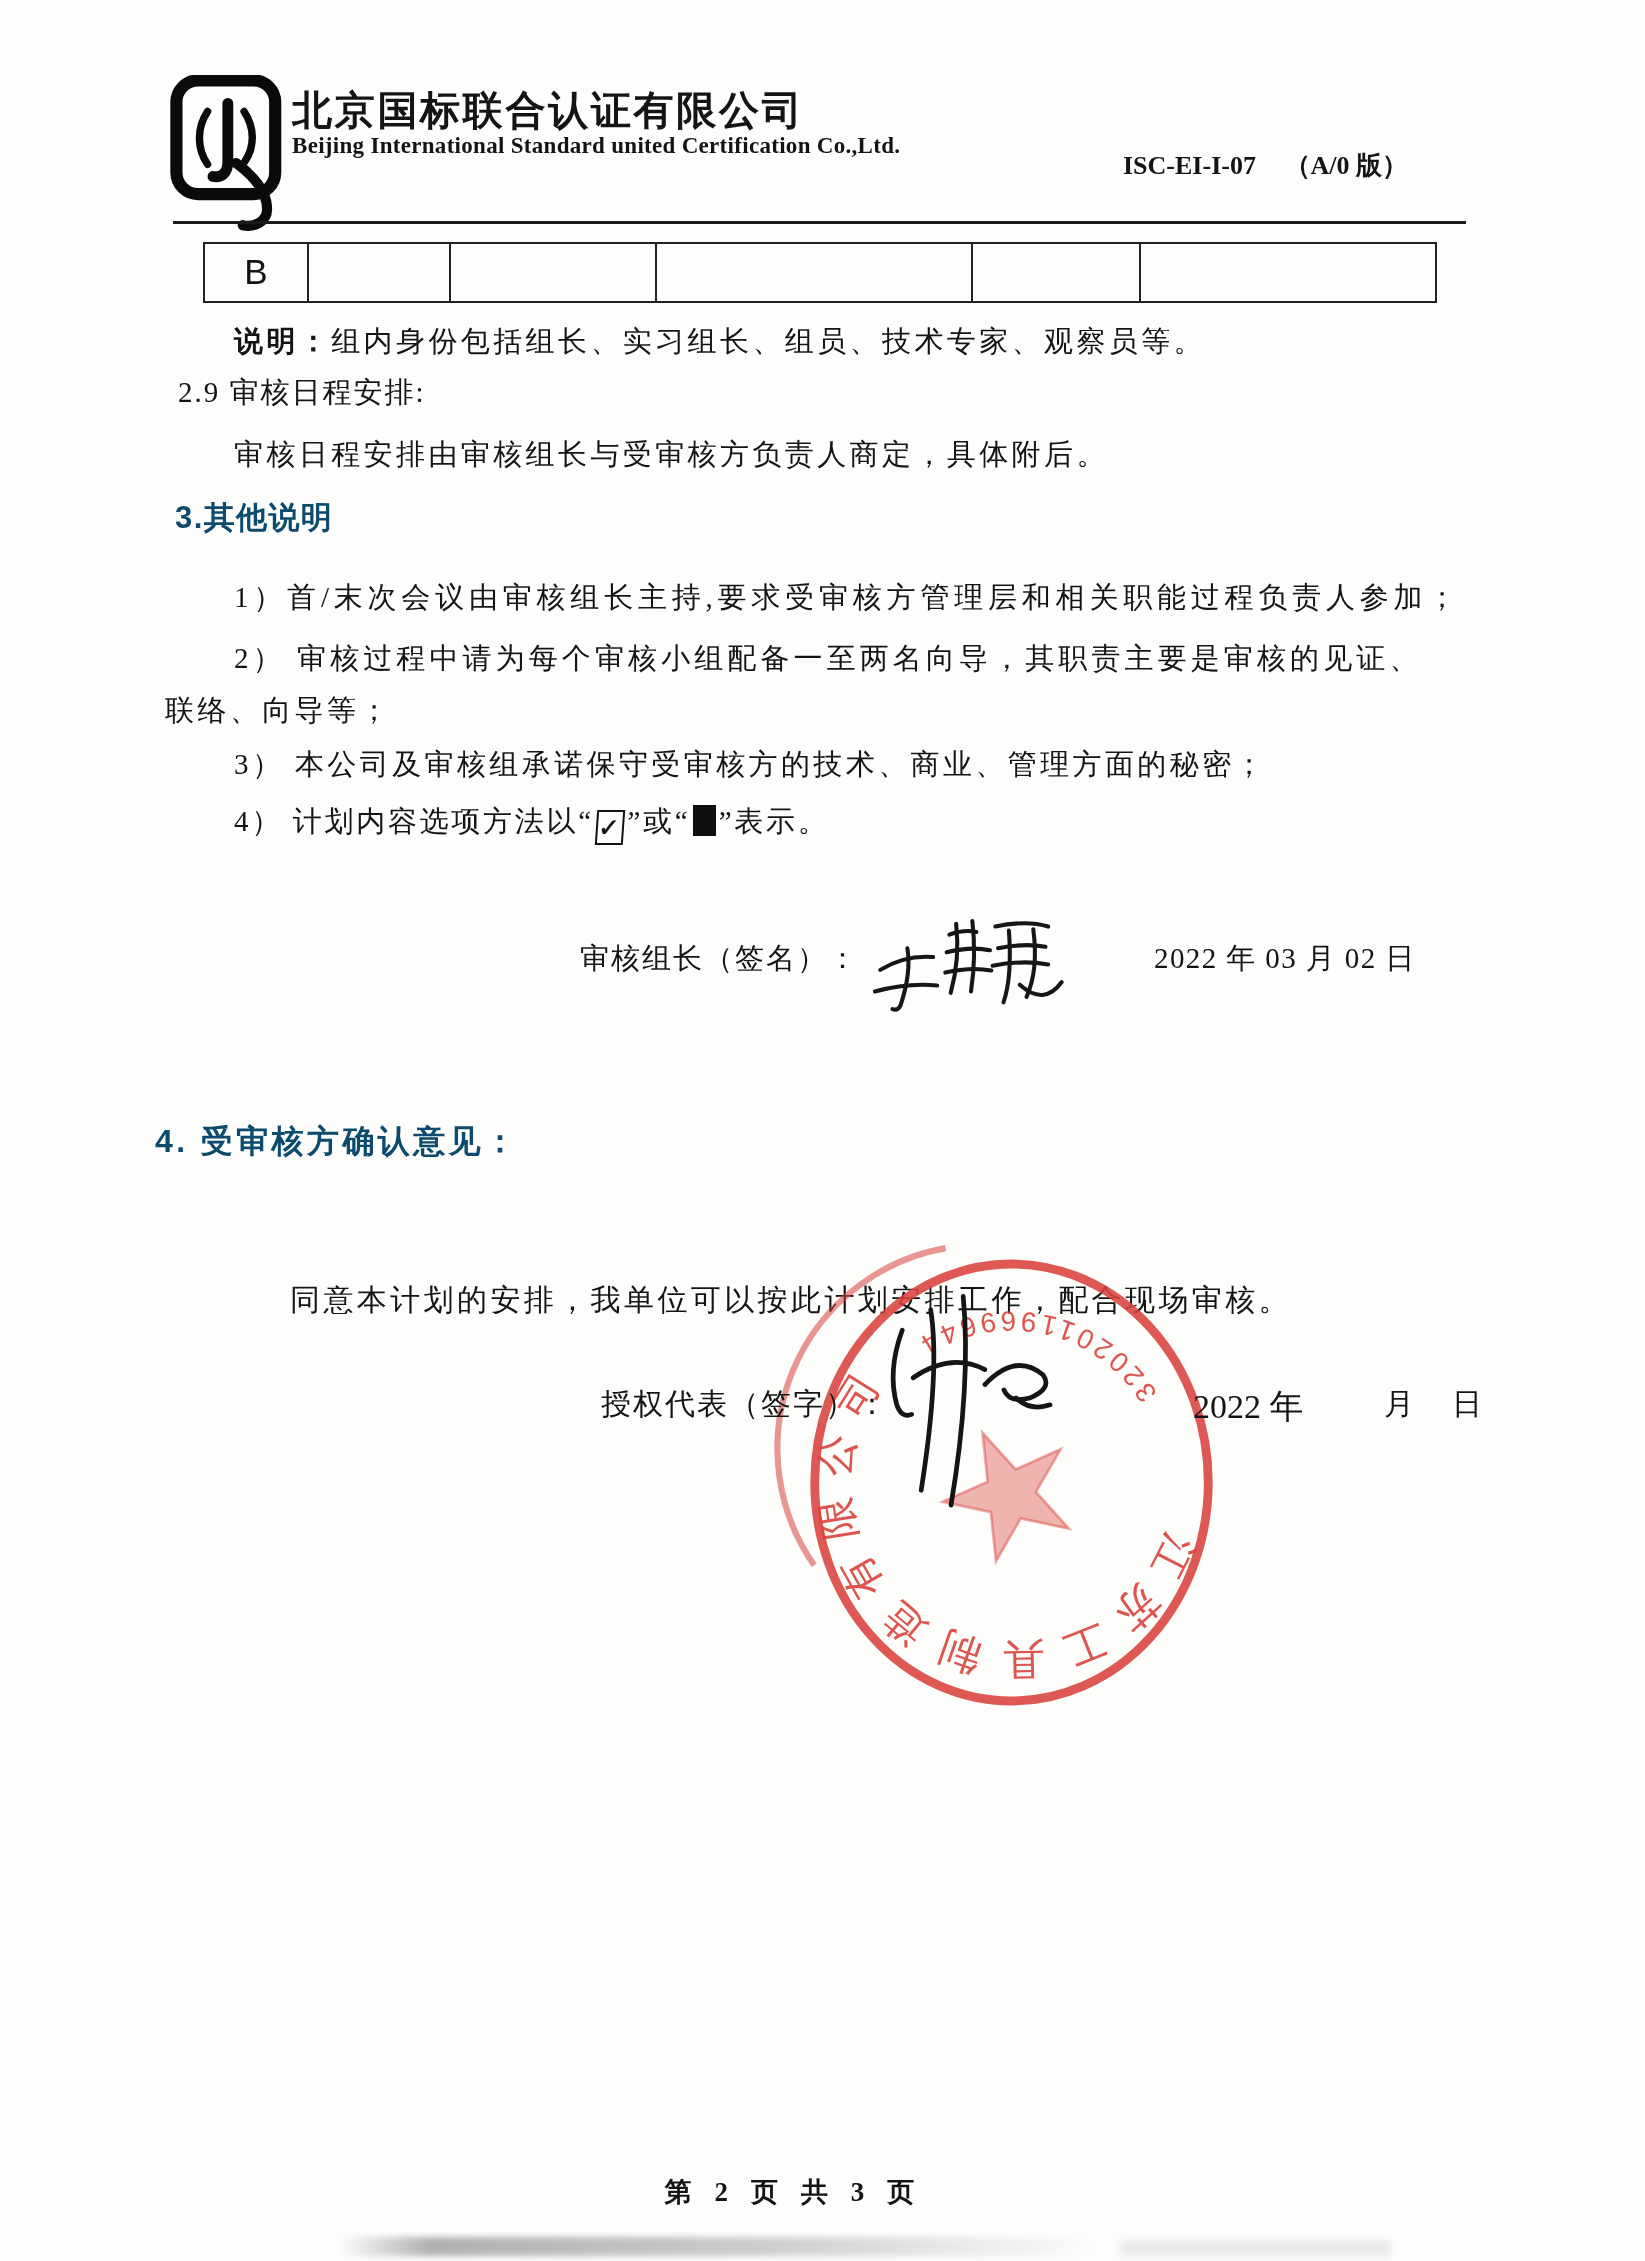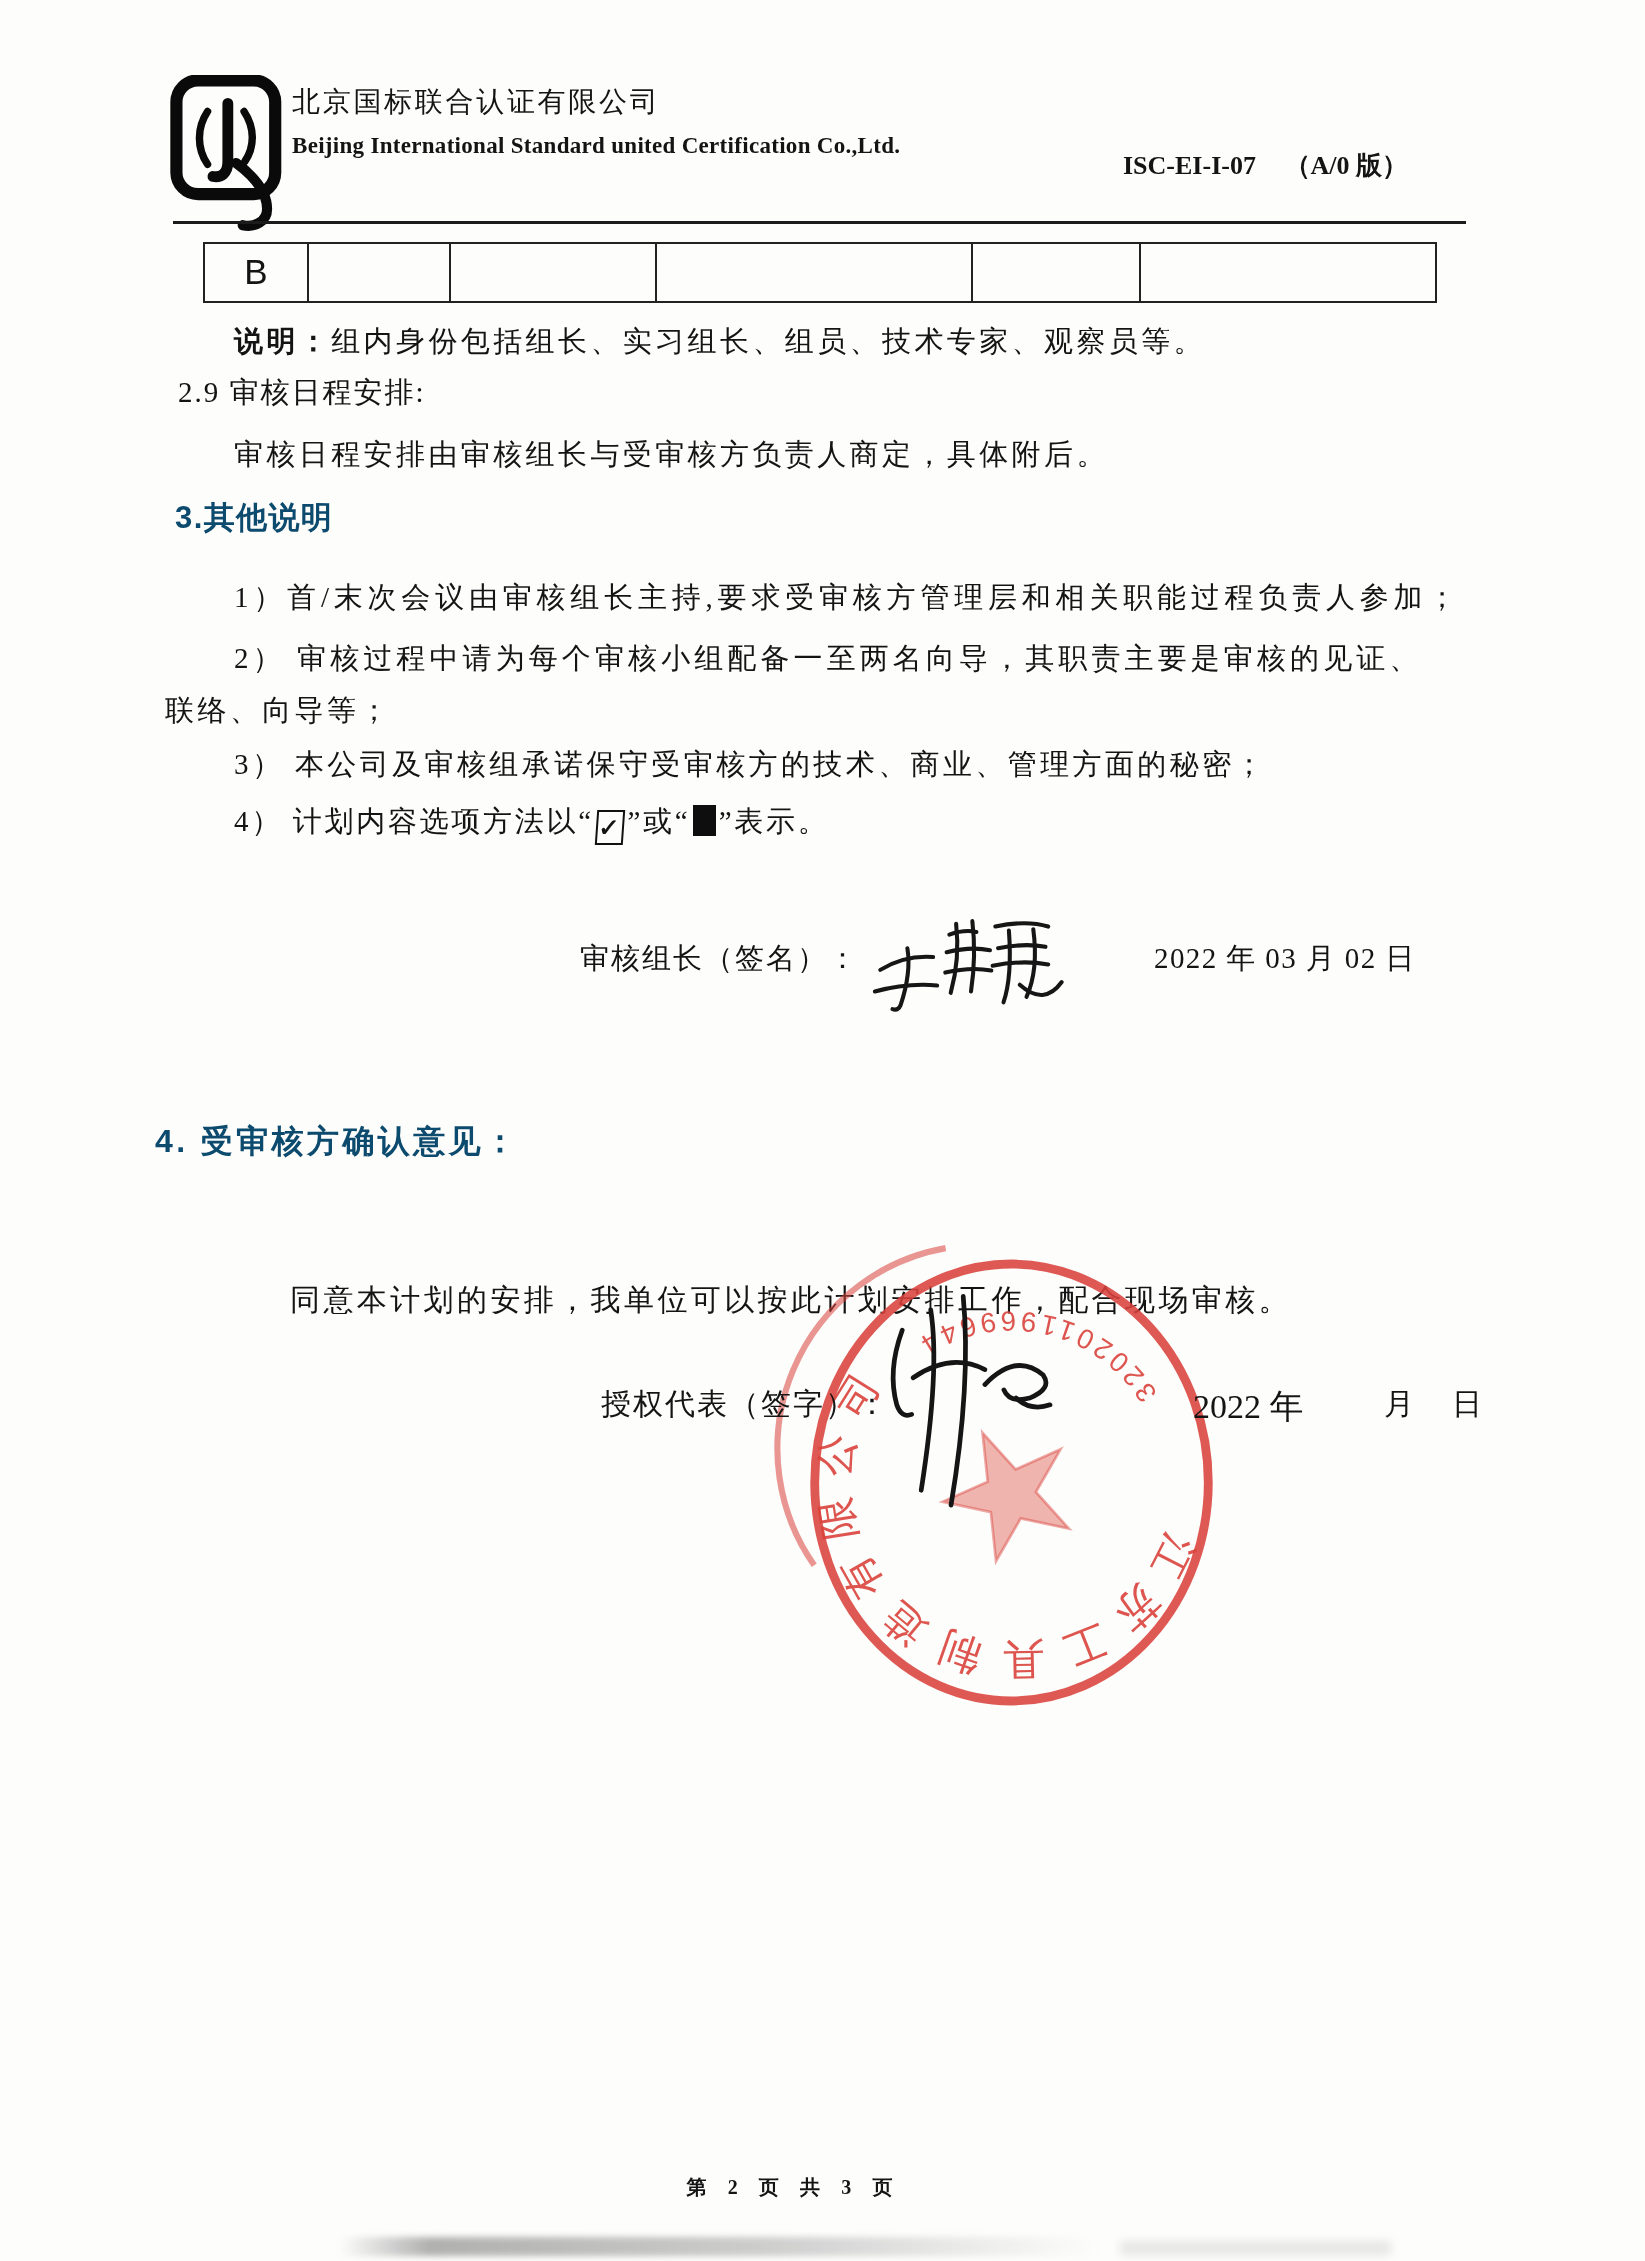--- a/index.html
+++ b/index.html
@@ -7,21 +7,21 @@
     position:relative;width:1645px;height:2261px;background:#fdfdfc;
     overflow:hidden;
     font-family:"Liberation Serif","DejaVu Serif",serif;color:#141414;
   }
   .abs{position:absolute;}
   .cn{font-family:"Liberation Serif","DejaVu Serif",serif;}
   .hei{font-family:"Liberation Sans","DejaVu Sans",sans-serif;font-weight:700;color:#0c4a6e;}
   .b{font-weight:700;}
   .row{white-space:nowrap;}
   
-  #company-cn{left:292px;top:83px;font-size:28px;letter-spacing:2.7px;font-weight:400;}
+  #company-cn{left:292px;top:83px;font-size:40px;letter-spacing:2.7px;font-weight:700;}
   #company-en{left:292px;top:133px;font-size:23px;font-weight:700;letter-spacing:0.3px;}
   #doc-code-row{left:1123px;top:148px;font-size:26px;font-weight:700;}
   #doc-code-row .gap{display:inline-block;width:28.5px;}
   #header-rule{left:173px;top:221px;width:1293px;height:3.4px;background:#1b1b1b;}
   
   #team-table{left:203px;top:242px;width:1234px;height:61px;border:2.7px solid #222;box-sizing:border-box;}
   .vline{position:absolute;top:0;bottom:0;width:2px;background:#222;}
   #team-table .cell-b{position:absolute;left:0;top:0;width:102px;height:56px;
     display:flex;align-items:center;justify-content:center;
     font-family:"Liberation Sans","DejaVu Sans",sans-serif;font-size:35px;font-weight:500;}
@@ -42,21 +42,21 @@
   .cbx-filled{display:inline-block;width:23px;height:31px;background:#0e0e0e;
     vertical-align:-5.4px;margin:0 2.7px;}
   #leader-label{left:580px;top:939px;letter-spacing:2px;}
   #leader-date{left:1154px;top:939px;letter-spacing:1.4px;}
   #sec4-title{left:155px;top:1120px;font-size:32px;letter-spacing:3.4px;}
   #sec4-body{left:290px;top:1280px;font-size:30px;letter-spacing:3.4px;}
   #rep-label{left:601px;top:1384px;font-size:30px;letter-spacing:2px;}
   #rep-year{left:1193px;top:1384px;font-size:34px;}
   #rep-month{left:1384px;top:1384px;font-size:30px;}
   #rep-day{left:1452px;top:1384px;font-size:30px;}
-  #footer{left:651px;top:2174px;width:285px;text-align:center;font-size:20px;
+  #footer{left:651px;top:2174px;width:285px;text-align:center;font-size:27px;
     letter-spacing:8.1px;font-weight:600;}
   .sr{position:absolute;opacity:0;font-size:1.4px;pointer-events:none;}
   #smudge1{left:339px;top:2237px;width:760px;height:19px;
     background:linear-gradient(90deg,rgba(120,120,120,0) 0%,rgba(100,100,100,.5) 12%,
       rgba(125,125,125,.38) 55%,rgba(150,150,150,.18) 82%,rgba(150,150,150,0) 100%);
     filter:blur(3.4px);}
   #smudge2{left:1120px;top:2241px;width:271px;height:13.6px;
     background:rgba(150,150,150,.22);filter:blur(4.8px);}
 </style>
 </head>

